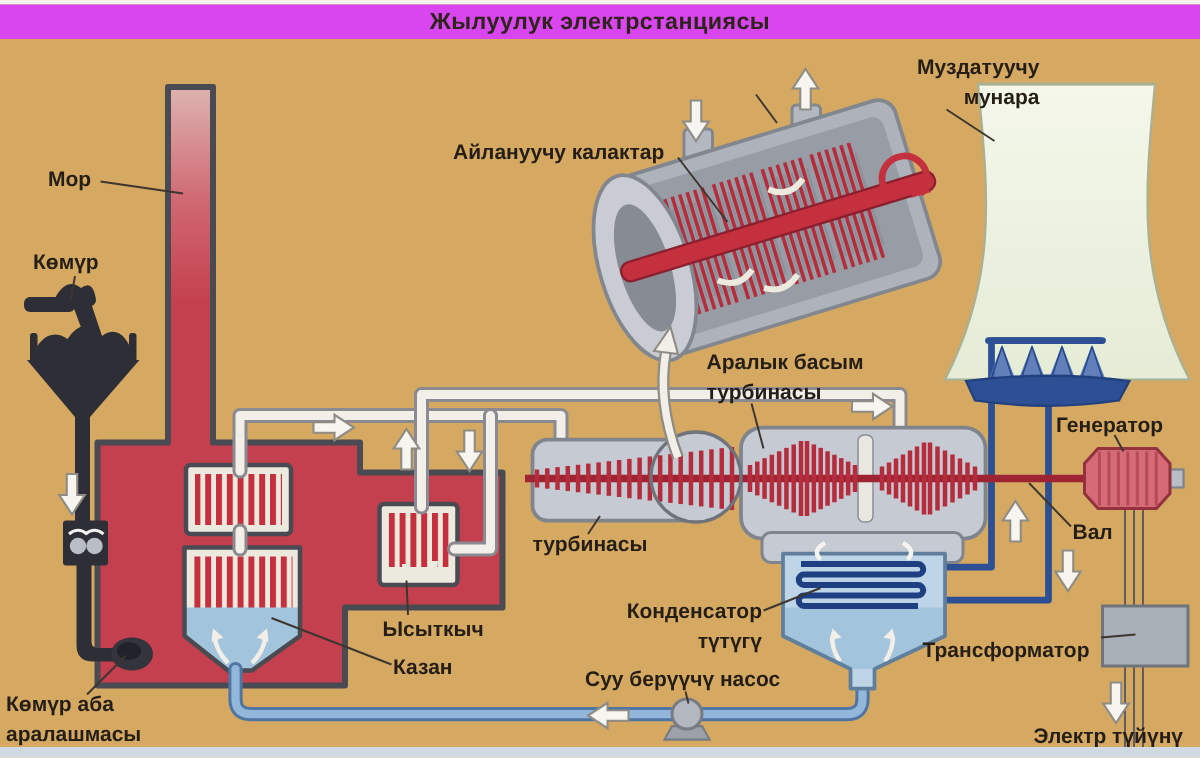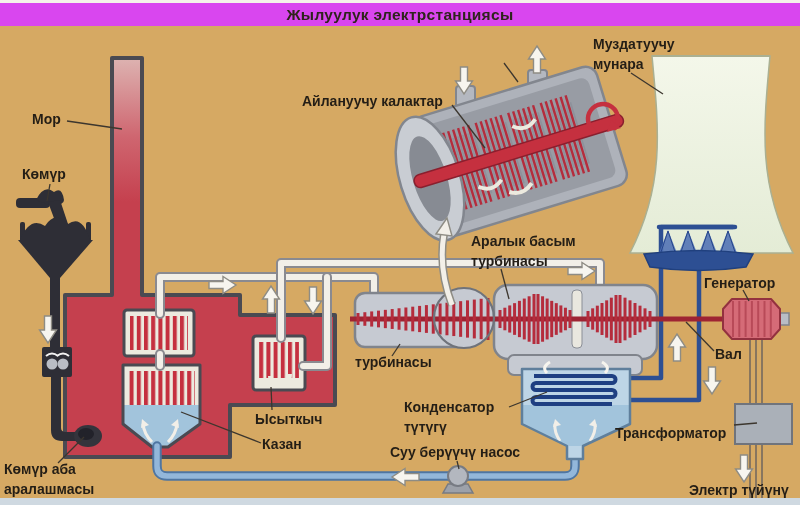--- a/index.html
+++ b/index.html
@@ -5,21 +5,21 @@
   html,body{margin:0;padding:0;background:#ffffff}
   .stage{position:relative;width:800px;height:505px;background:#d6a963;overflow:hidden;
          font-family:"Liberation Sans",sans-serif}
   .topwhite{position:absolute;left:0;top:0;width:100%;height:3px;background:#f5f2ea}
   .hdr{position:absolute;left:0;top:3px;width:100%;height:23px;background:#d946ef;
        display:flex;align-items:center;justify-content:center}
   .hdr span{font:700 15.5px "Liberation Sans",sans-serif;color:#2e241c;letter-spacing:.3px}
   .dsvg{position:absolute;left:0;top:0}
   .lbl{position:absolute;font:600 14px/20px "Liberation Sans",sans-serif;color:#241e16;white-space:nowrap}
   .lbl span{display:block}
-  .ctr{text-align:left}
+  .ctr{text-align:right}
   .ind span:last-child{padding-left:8px}
   .strip{position:absolute;left:0;bottom:0;width:100%;height:7px;background:#cfd9e1}
   .warr{fill:#f7f5ef;stroke:#8e8c84;stroke-width:1.4}
 </style>
 </head>
 <body>
 
 <div class="stage">
   <div class="topwhite"></div>
   <div class="hdr">

